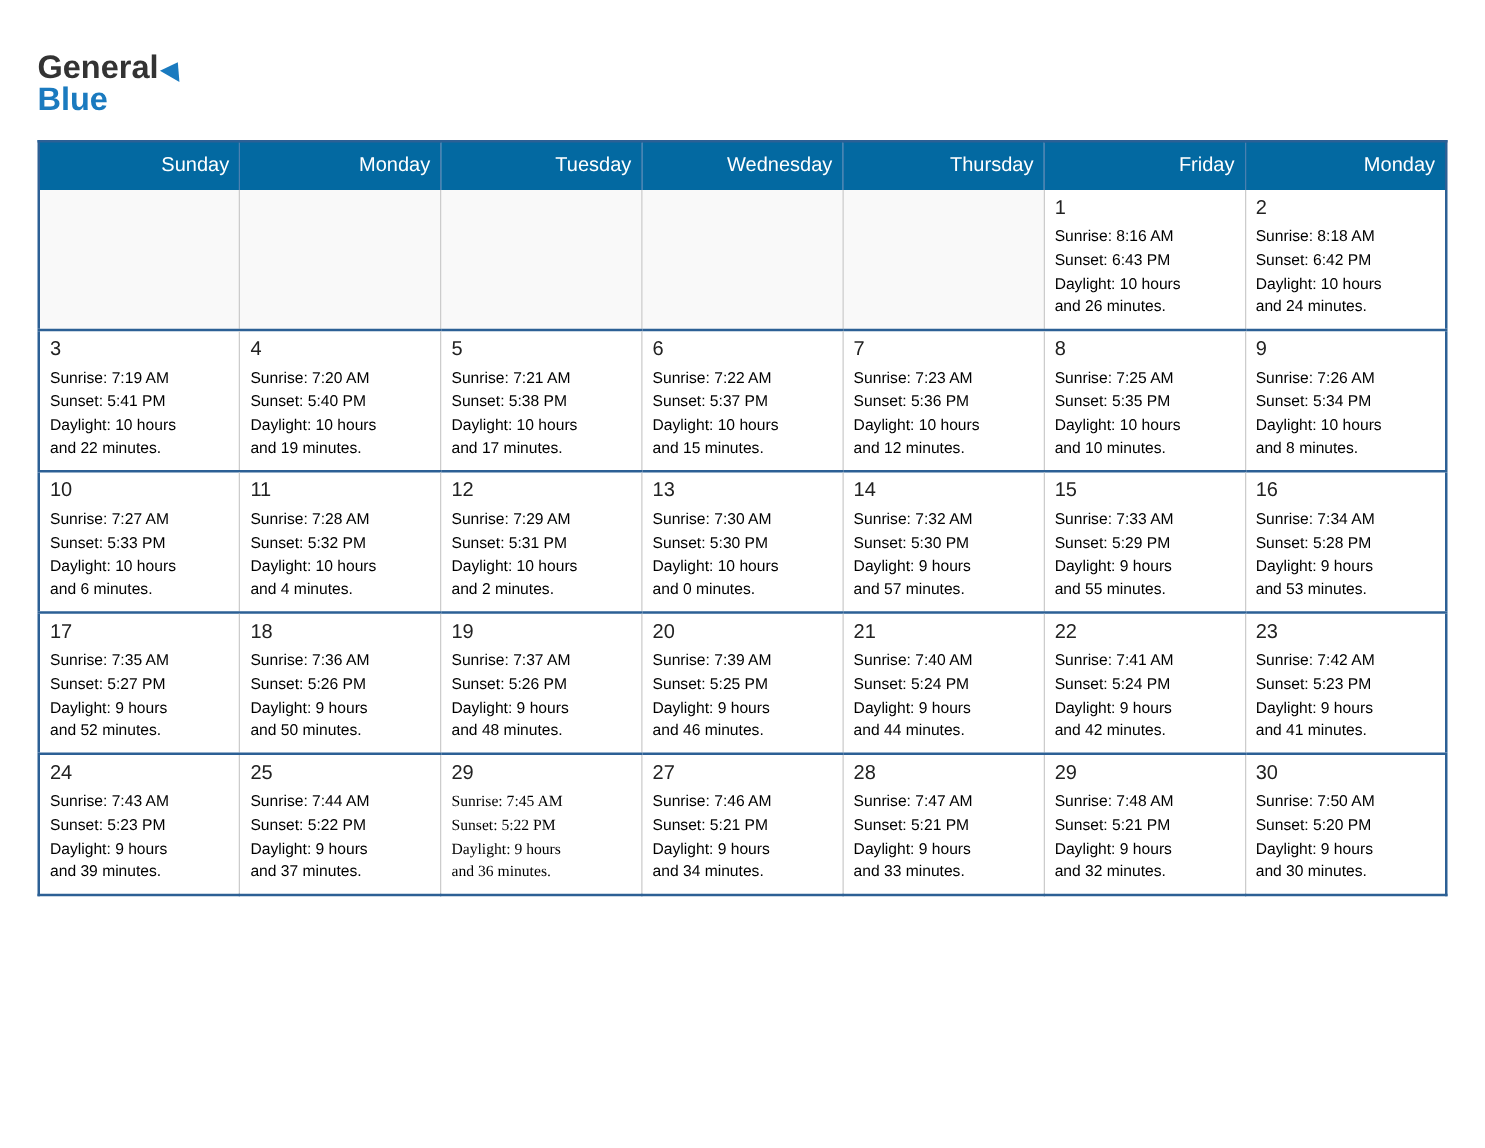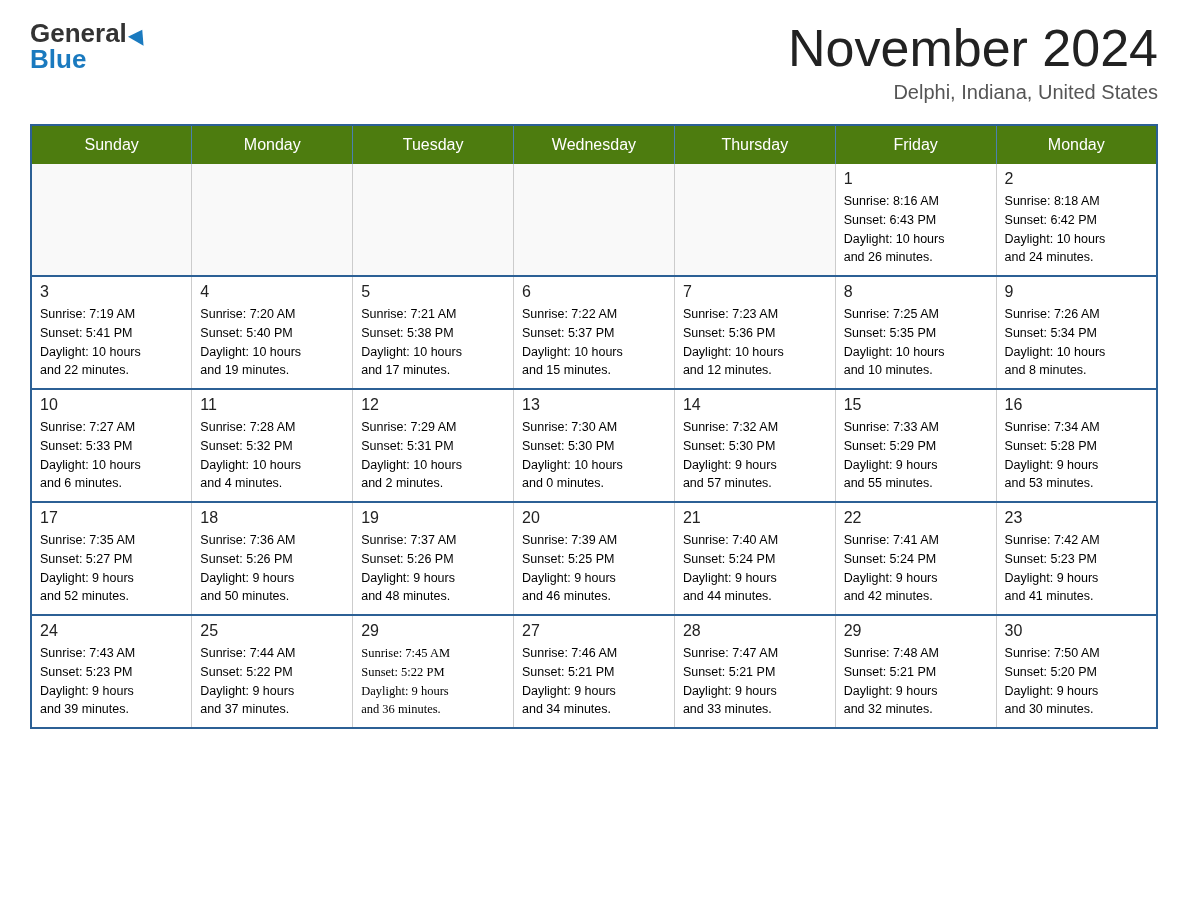--- a/index.html
+++ b/index.html
@@ -29,26 +29,26 @@
       font-size: 20px;
       color: #555;
       margin-top: 4px;
     }
     .calendar {
       width: 100%;
       border-collapse: collapse;
       border: 2px solid #2c6095;
     }
     .calendar th {
-      background-color: #4d7c0f;
+      background-color: #0369a1;
       color: #fff;
       font-size: 16px;
       font-weight: normal;
       padding: 10px 8px;
-      text-align: center;
+      text-align: right;
       border-right: 1px solid #4a80b0;
     }
     .calendar th:last-child {
       border-right: none;
     }
     .calendar td {
       vertical-align: top;
       padding: 6px 8px 8px 8px;
       border-right: 1px solid #ccc;
       border-bottom: 2px solid #2c6095;
@@ -81,20 +81,21 @@
     }
     .logo-text-container {
       display: flex;
       flex-direction: column;
       line-height: 1;
     }
     .logo-row1 {
       font-size: 26px;
       font-weight: bold;
       color: #333;
+      margin-top: 20px;
     }
     .logo-row2 {
       display: flex;
       align-items: center;
       gap: 2px;
     }
     .logo-row2-text {
       font-size: 26px;
       font-weight: bold;
       color: #1a7abf;
@@ -107,24 +108,20 @@
   <div class="logo-container">
     <div class="logo-text-container">
       <div class="logo-row1">
         <span>General</span><span style="display:inline-block; width:0; height:0; border-left:9px solid transparent; border-right:9px solid transparent; border-bottom:13px solid #1a7abf; margin-left:3px; vertical-align:middle; transform:rotate(30deg);"></span>
       </div>
       <div class="logo-row2">
         <span class="logo-row2-text">Blue</span>
       </div>
     </div>
   </div>
-  <div class="title-section">
-    <div class="month-title">November 2024</div>
-    <div class="location">Delphi, Indiana, United States</div>
-  </div>
 </div>
 
 <table class="calendar">
   <thead>
     <tr>
     <th>Sunday</th>
         <th>Monday</th>
         <th>Tuesday</th>
         <th>Wednesday</th>
         <th>Thursday</th>

